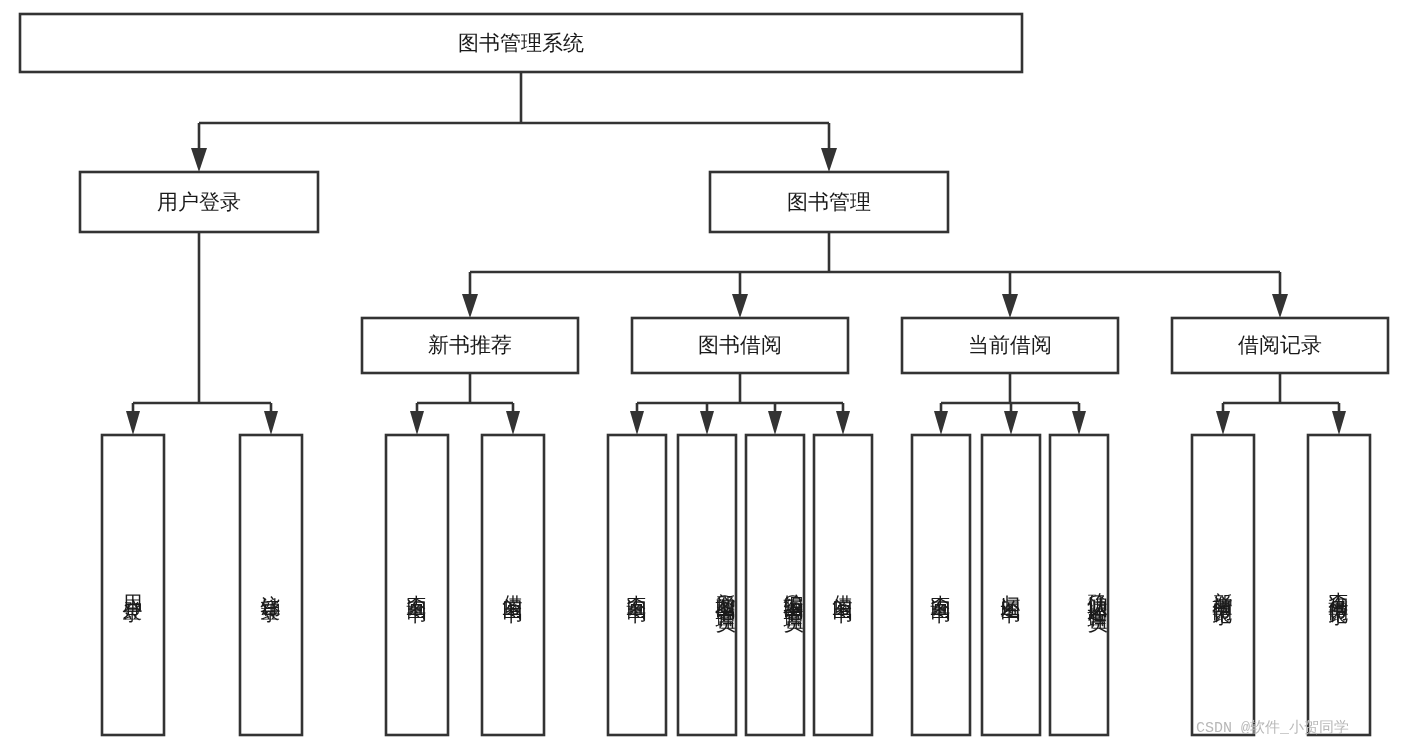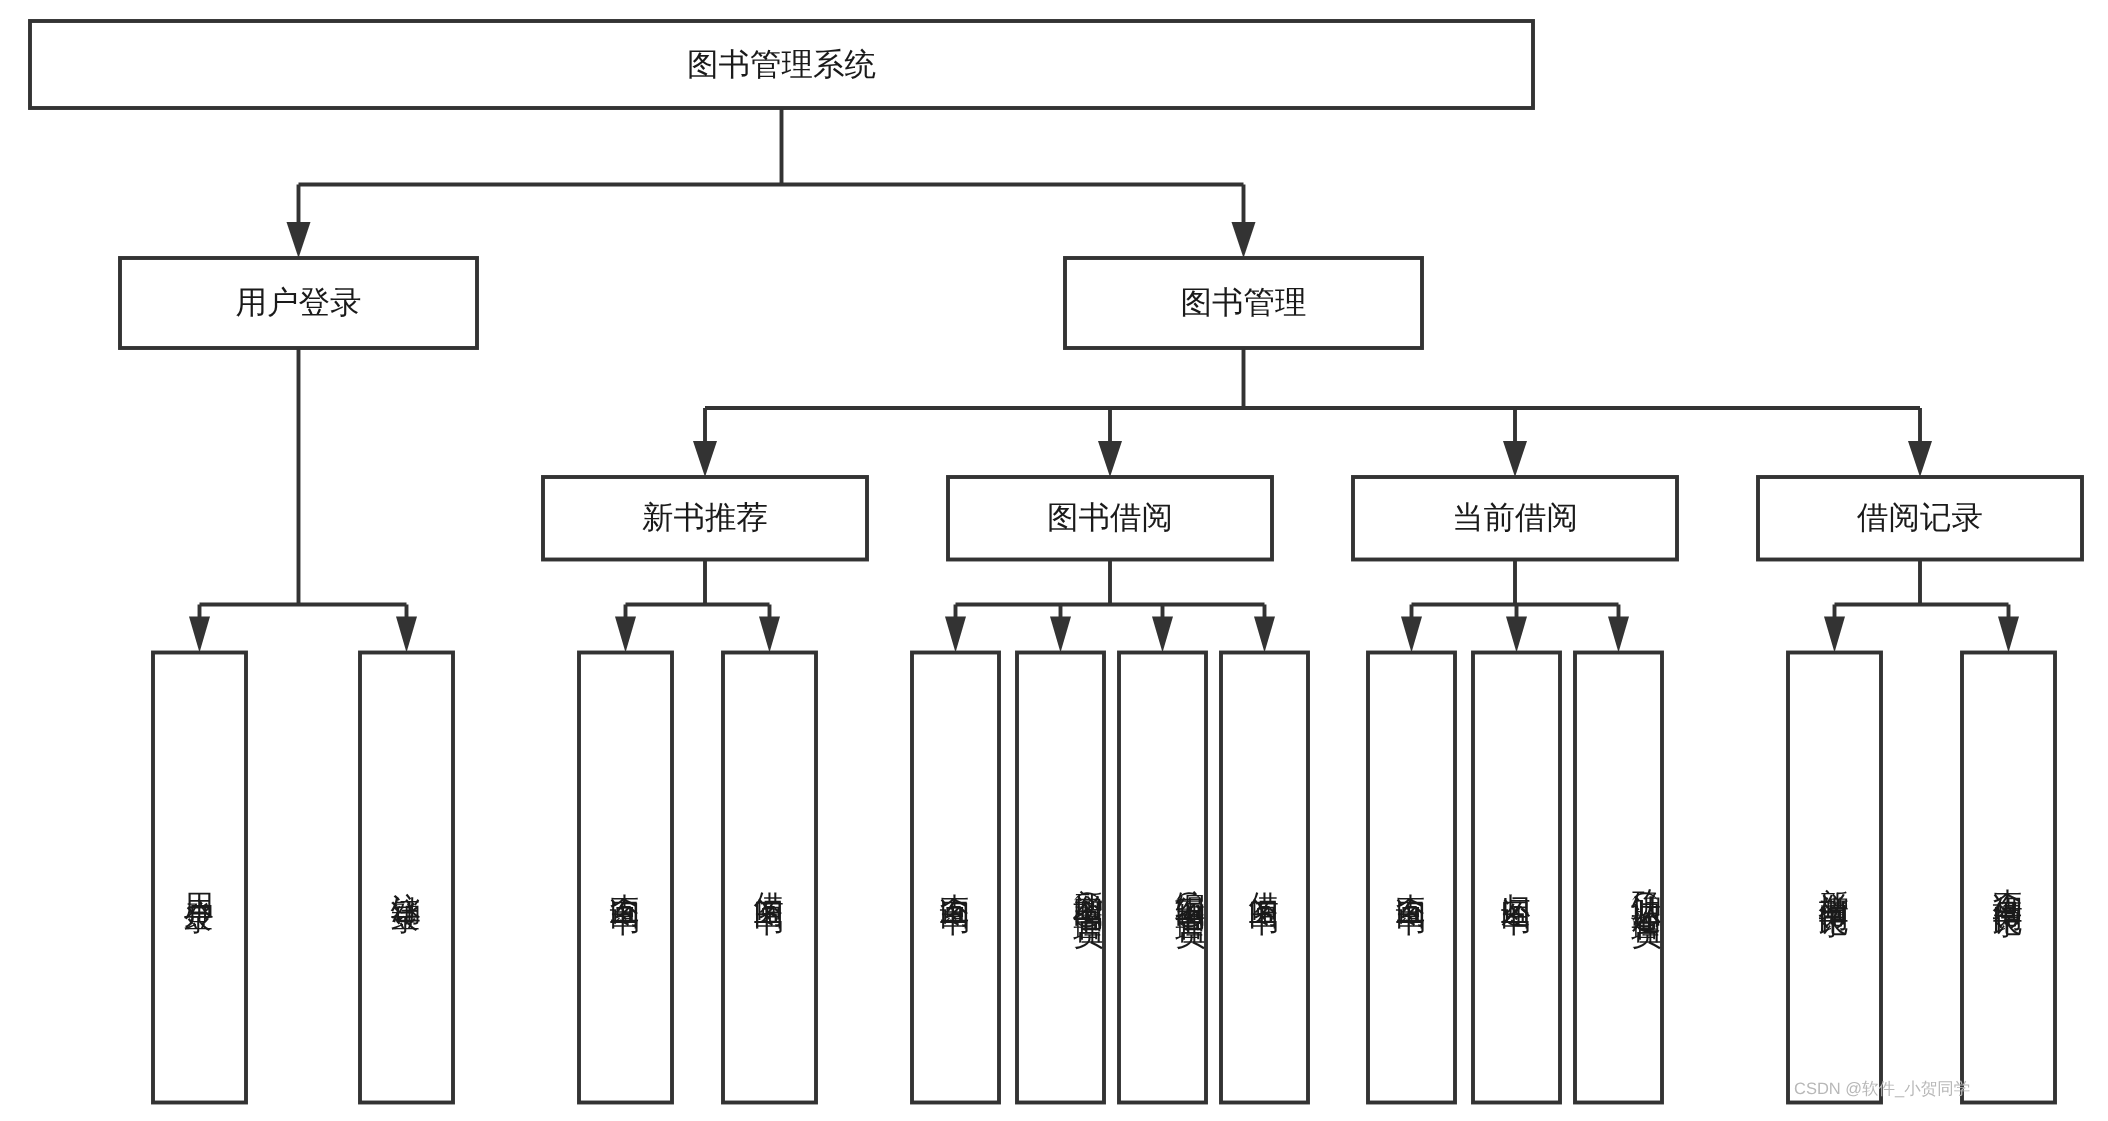--- a/index.html
+++ b/index.html
@@ -59,22 +59,22 @@
     letter-spacing: 3px;
     font-family: "DejaVu Sans", "Liberation Sans", sans-serif;
     font-size: 20px;
     color: #1a1a1a;
     line-height: 1;
     white-space: nowrap;
     pointer-events: none;
   }
   .watermark {
     position: absolute;
-    font-family: Liberation Sans, sans-serif;
-    font-size: 11px;
+    font-family: Liberation Mono, monospace;
+    font-size: 15px;
     color: #b8b8b8;
     white-space: nowrap;
   }
 </style>
 </head>
 <body>
 
 <div id="diagram-root">
 
   <svg class="flow-svg" viewBox="0 0 1405 747">

